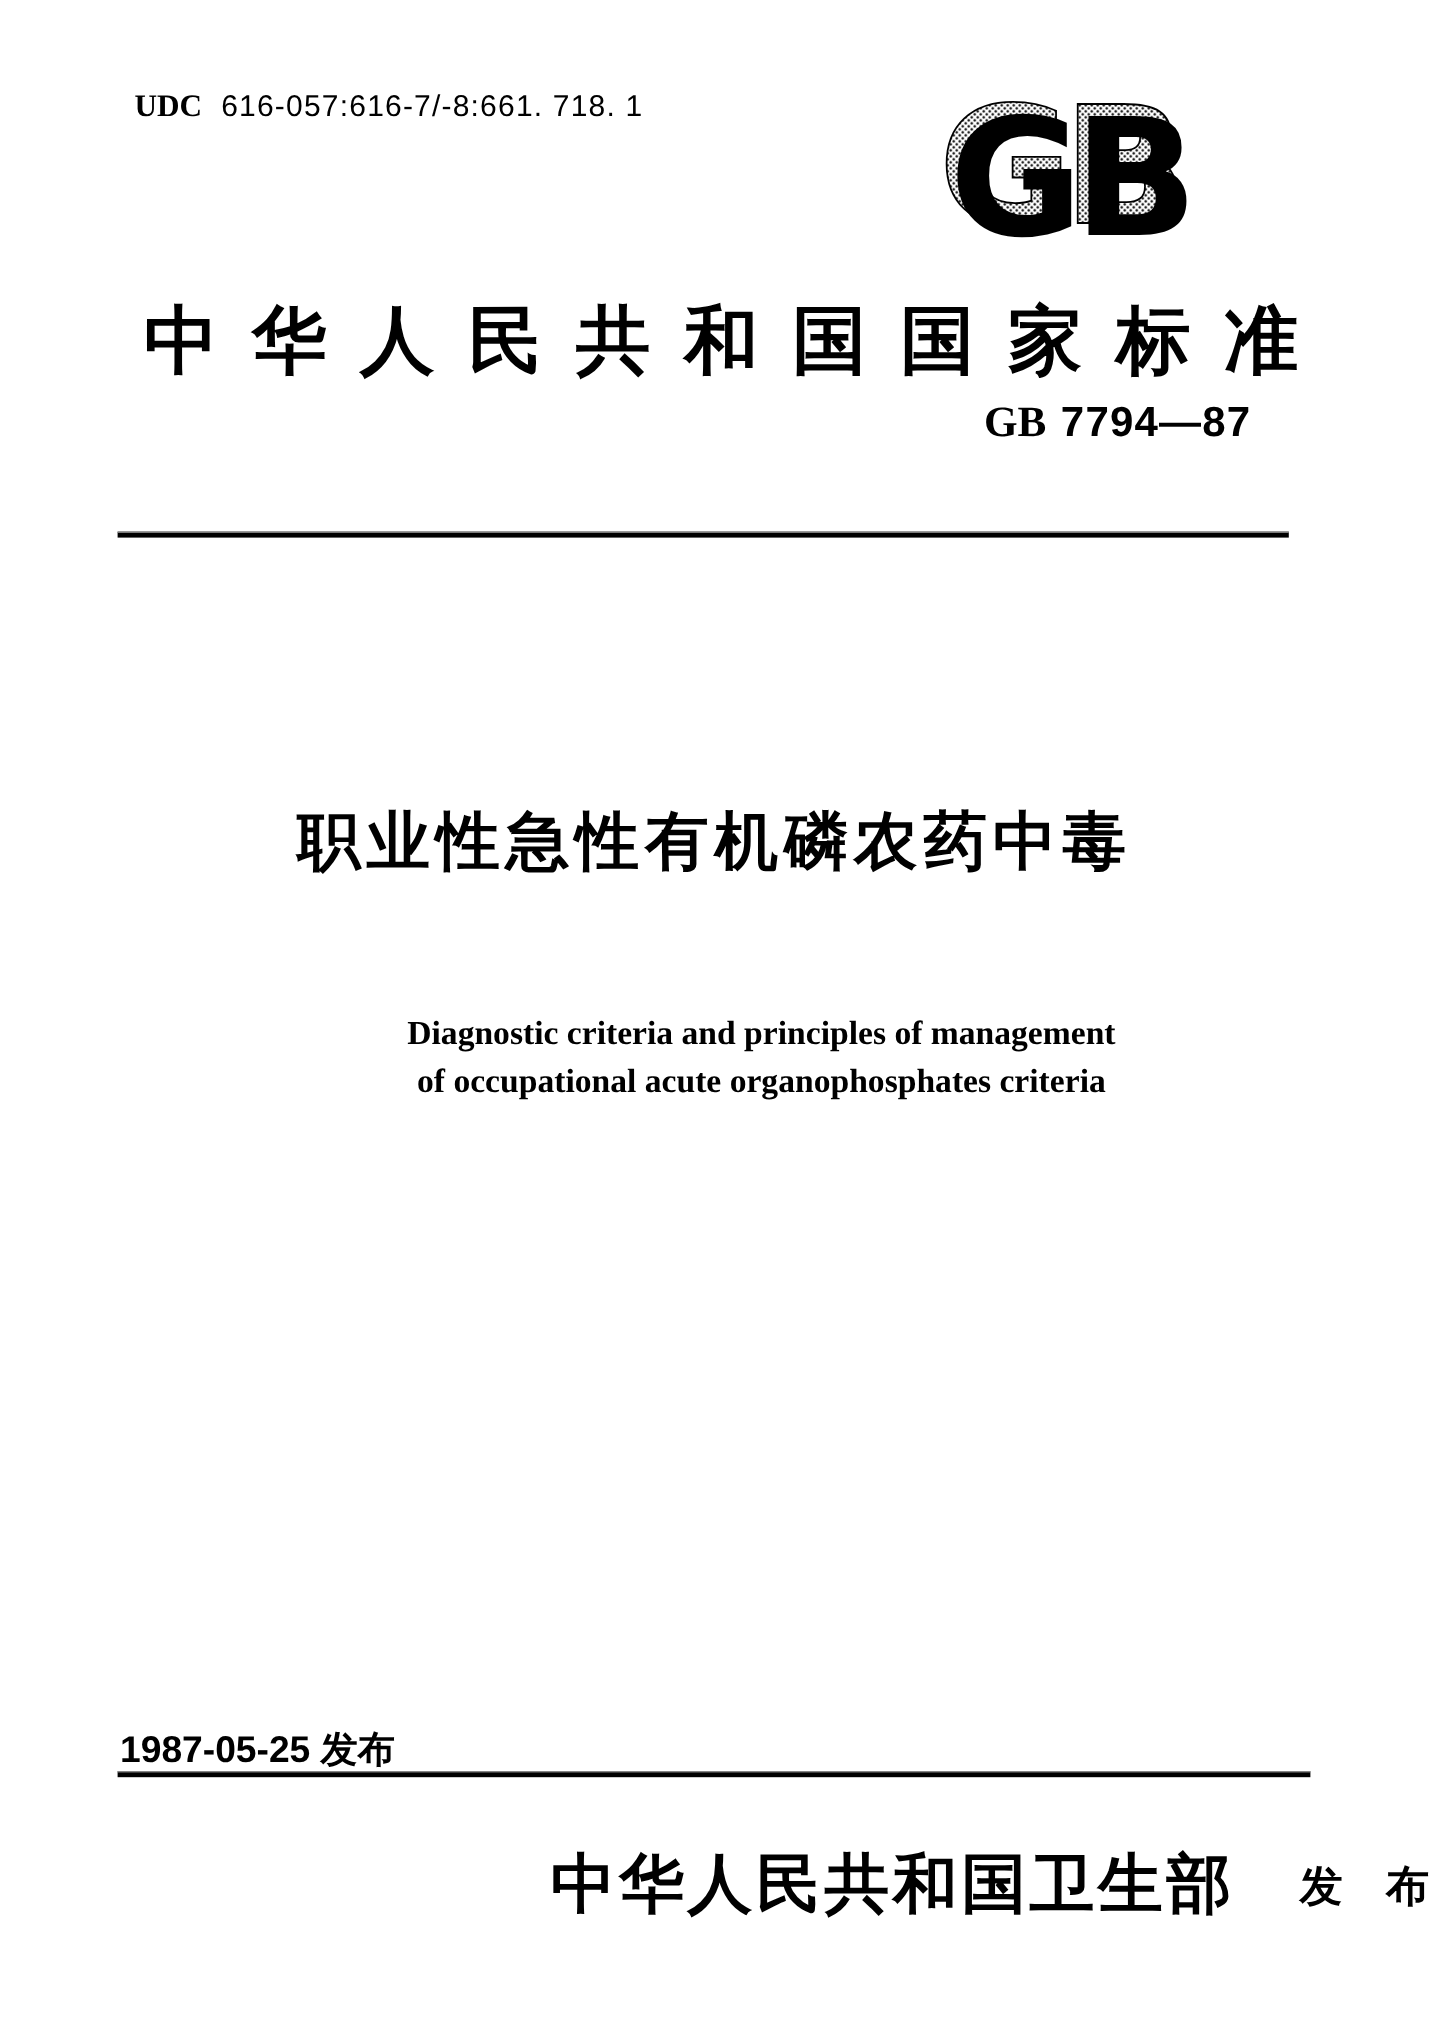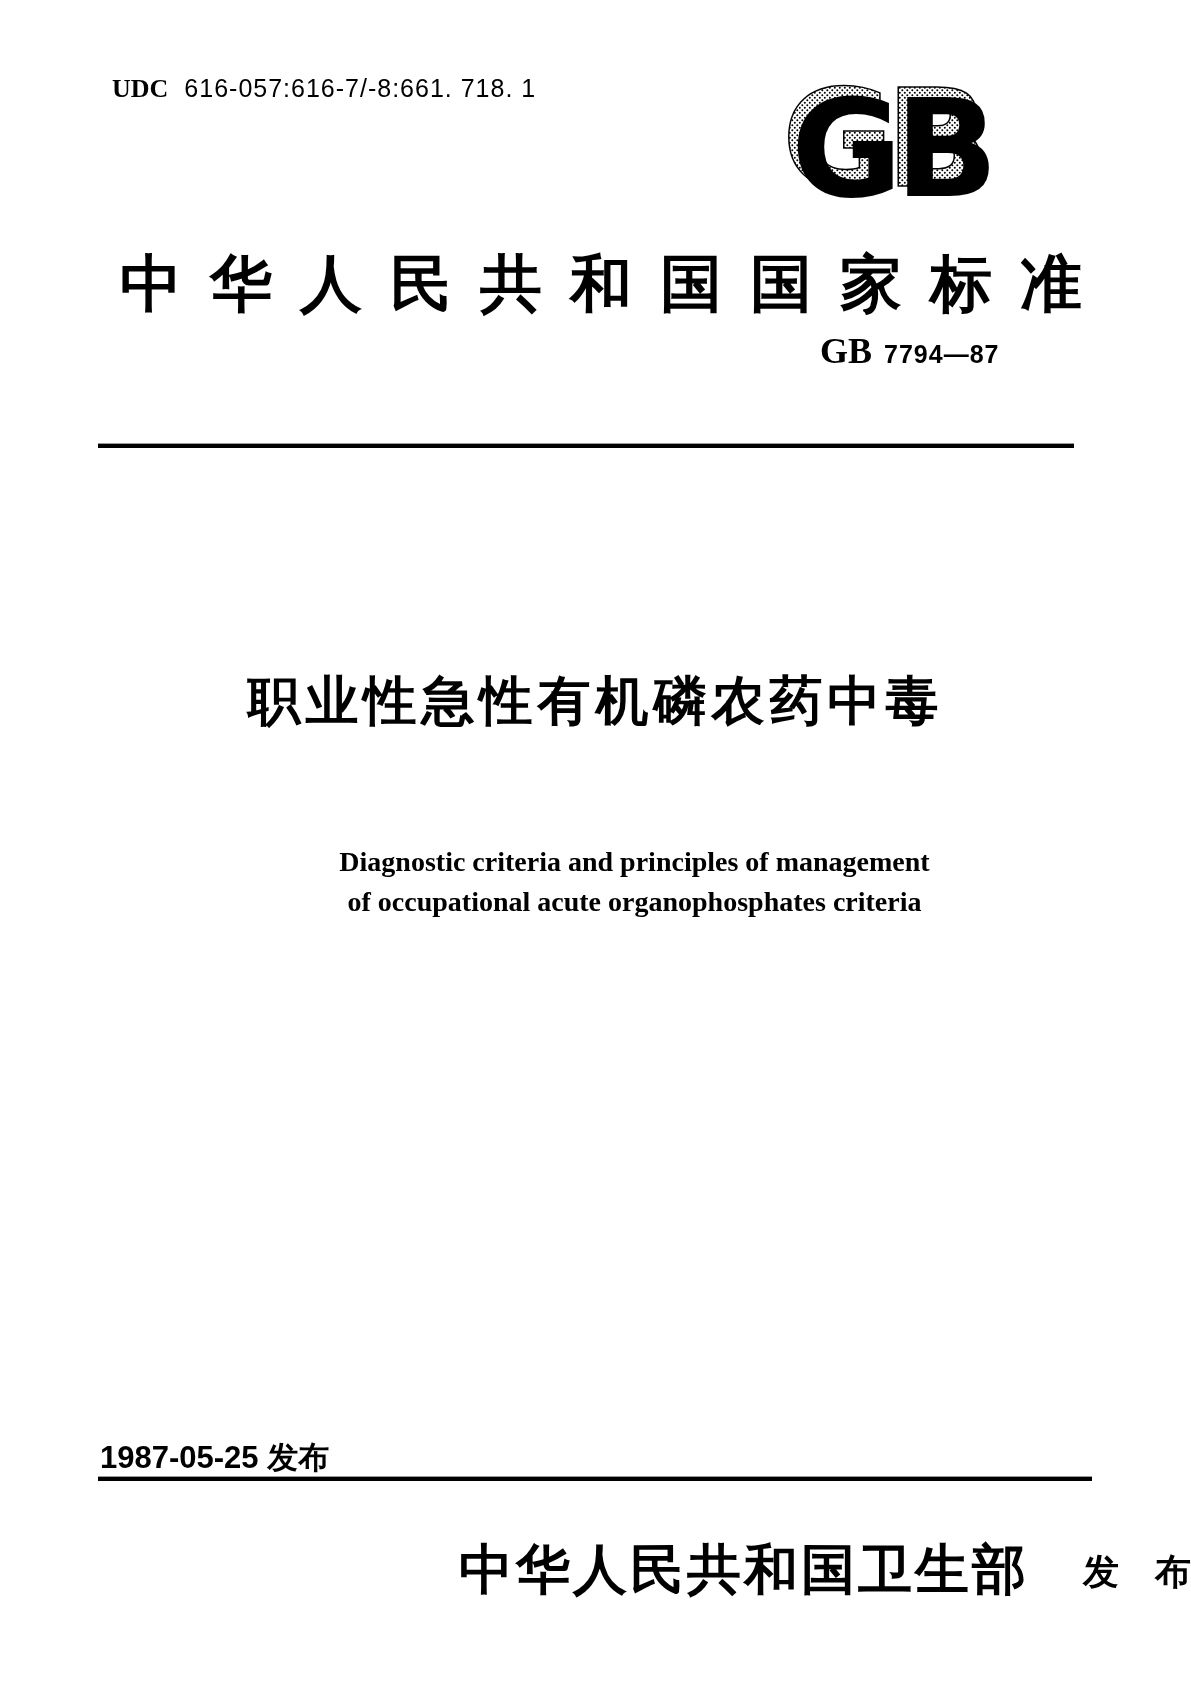--- a/index.html
+++ b/index.html
@@ -74,21 +74,21 @@
   }
   .std-code .code-prefix {
     font-family: "Liberation Serif", "DejaVu Serif", serif;
     font-weight: bold;
     font-size: 36px;
     margin-right: 12px;
   }
   .std-code .code-number {
     font-family: "Liberation Sans", "DejaVu Sans", sans-serif;
     font-weight: bold;
-    font-size: 25px;
+    font-size: 35px;
     letter-spacing: 1px;
   }
 
   
   .rule {
     position: absolute;
     left: 98px;
     height: 4px;
     background: #000000;
     border-top: 1px solid #9a9a9a;

